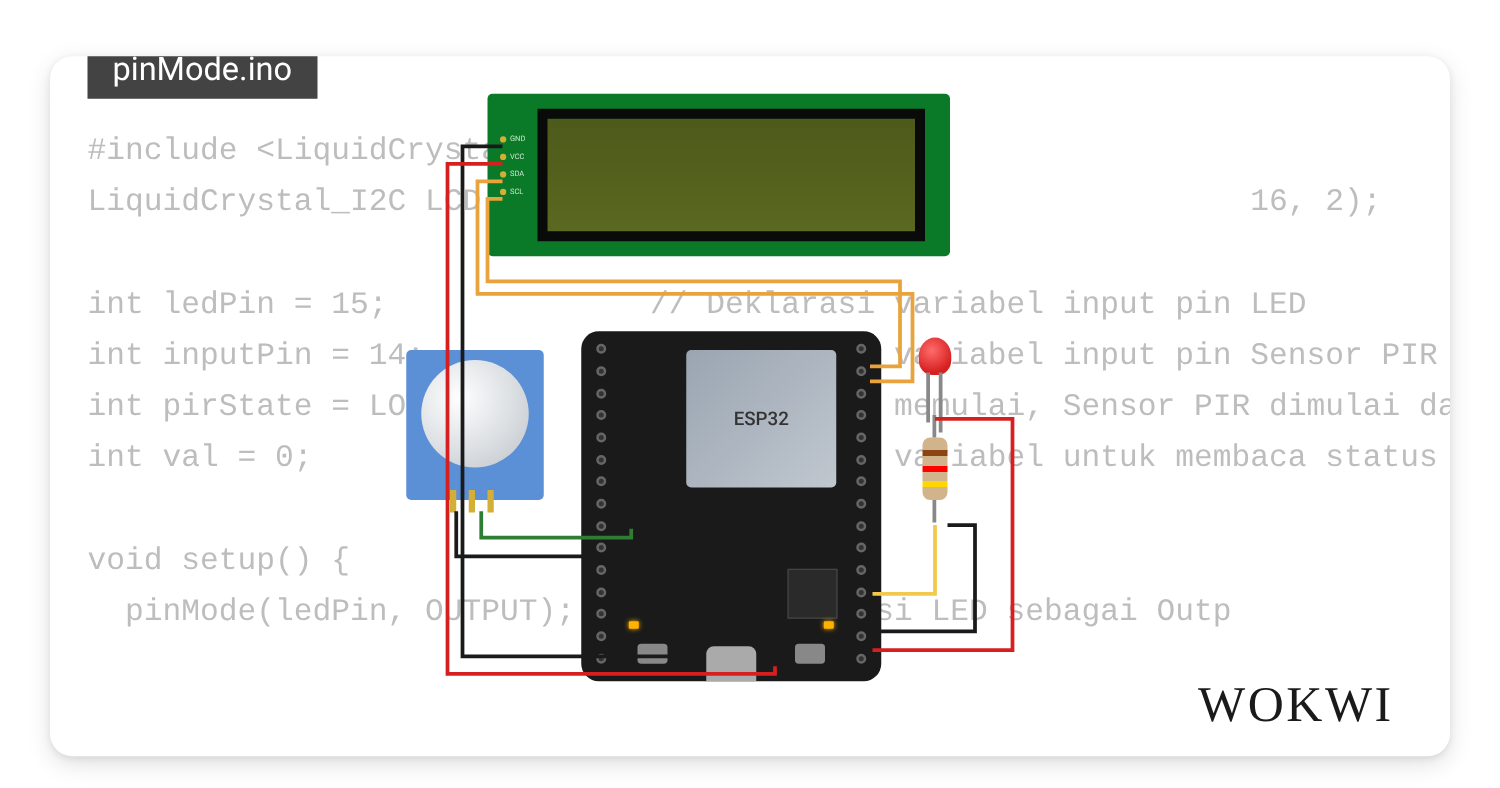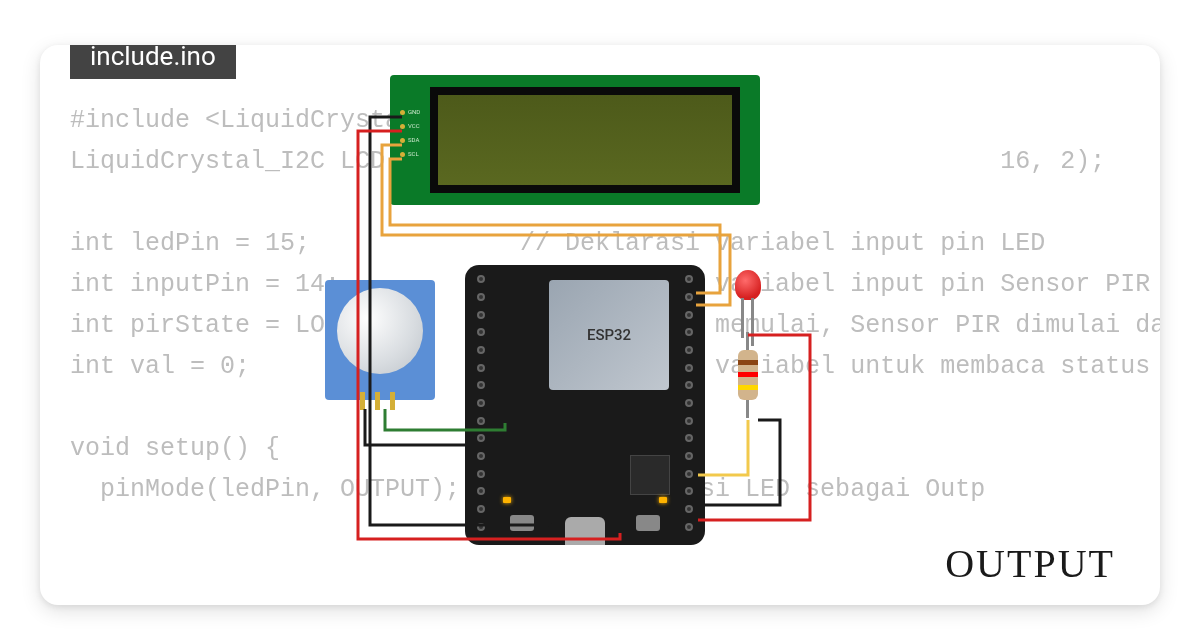--- a/index.html
+++ b/index.html
@@ -199,21 +199,21 @@
     letter-spacing: 2px;
     color: #1a1a1a;
     z-index: 20;
   }
 </style>
 </head>
 <body>
 
 <div class="card">
 
-  <div class="tab">include.ino</div>
+  <div class="tab">pinMode.ino</div>
 
   <div class="code">#include &lt;LiquidCrystal_
 LiquidCrystal_I2C LCD =                                       16, 2);
 
 int ledPin = 15;              // Deklarasi variabel input pin LED
 int inputPin = 14;            // Deklarasi variabel input pin Sensor PIR
 int pirState = LOW;           // Pada saat memulai, Sensor PIR dimulai dar
 int val = 0;                  // Deklarasi variabel untuk membaca status pin
 
 void setup() {
@@ -310,15 +310,15 @@
       <div class="led-leg r"></div>
     </div>
 
     <div class="resistor">
       <div class="res-wire t"></div>
       <div class="res-wire b"></div>
     </div>
 
   </div>
 
-  <div class="logo">OUTPUT</div>
+  <div class="logo">WOKWI</div>
 
 </div>
 
 </body></html>

